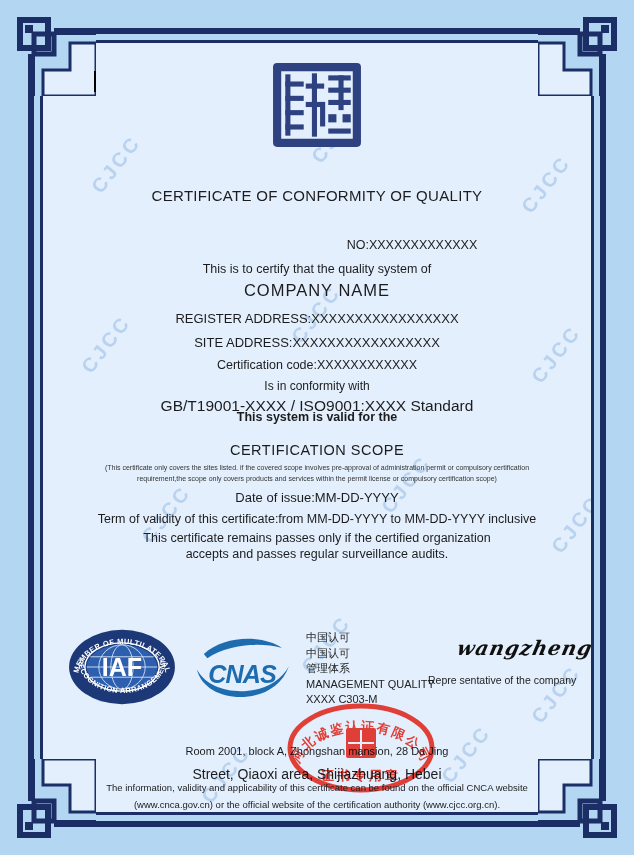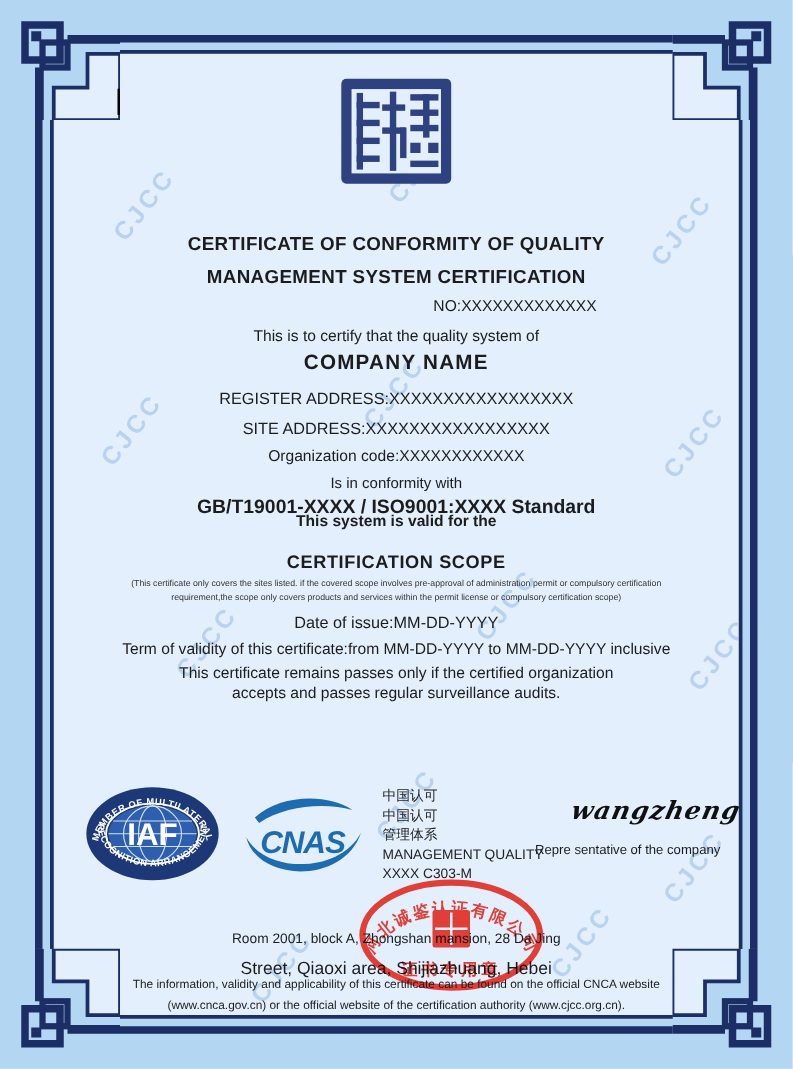--- a/index.html
+++ b/index.html
@@ -14,21 +14,21 @@
   .corner{position:absolute;width:86px;height:86px;z-index:2;}
   .corner.tl{left:10px;top:10px;}
   .corner.tr{right:10px;top:10px;transform:scaleX(-1);}
   .corner.bl{left:10px;bottom:10px;transform:scaleY(-1);}
   .corner.br{right:10px;bottom:10px;transform:scale(-1,-1);}
   #watermarks{position:absolute;inset:43px;overflow:hidden;z-index:2;pointer-events:none;}
   .wm{position:absolute;font-size:20px;letter-spacing:3px;color:rgba(130,175,225,.45);
       transform:rotate(-52deg);font-weight:bold;white-space:nowrap;}
   .content{position:absolute;inset:0;z-index:3;}
   .line{position:absolute;left:44px;right:44px;text-align:center;color:#1c1c1e;white-space:nowrap;}
-  .b{font-weight:bold;}
+  .b{font-weight:normal;}
   .cursor{position:absolute;left:94px;top:71px;width:2px;height:21px;background:#000;}
   .seal-top{position:absolute;left:271px;top:61px;width:92px;height:88px;}
   .logo{position:absolute;}
   .accred{position:absolute;left:306px;top:620px;font-size:11px;line-height:15.5px;color:#222;text-align:left;margin-top:10px;}
   .signature{position:absolute;left:450px;top:636px;width:150px;text-align:center;
     font-family:"DejaVu Serif",serif;font-style:italic;font-weight:bold;font-size:20px;
     transform:skewX(-12deg);color:#101010;letter-spacing:1px;}
   .sig-caption{position:absolute;left:428px;top:674px;width:174px;text-align:left;font-size:10.5px;color:#1c1c1e;}
   .stamp{position:absolute;left:286px;top:702px;width:150px;height:92px;opacity:.88;mix-blend-mode:multiply;}
   svg text{font-family:"Liberation Sans",sans-serif;}
@@ -102,27 +102,26 @@
       <rect x="56" y="26" width="22" height="5"></rect>
       <rect x="56" y="38" width="22" height="5"></rect>
       <rect x="66" y="14" width="5" height="34"></rect>
       <rect x="56" y="52" width="8" height="8"></rect>
       <rect x="70" y="52" width="8" height="8"></rect>
       <rect x="56" y="66" width="22" height="5"></rect>
     </g>
   </svg>
 
   <div class="line b" style="top:187px;font-size:15px;letter-spacing:.3px">CERTIFICATE OF CONFORMITY OF QUALITY</div>
-  <div class="line b" style="top:213px;font-size:15px;letter-spacing:.3px">MANAGEMENT SYSTEM CERTIFICATION</div>
   <div class="line" style="top:238px;font-size:12.5px;transform:translateX(95px)">NO:XXXXXXXXXXXXX</div>
   <div class="line b" style="top:281px;font-size:16.5px;letter-spacing:1px">COMPANY NAME</div>
   <div class="line" style="top:262px;font-size:12.5px">This is to certify that the quality system of</div>
   <div class="line" style="top:311px;font-size:13px">REGISTER ADDRESS:XXXXXXXXXXXXXXXXX</div>
   <div class="line" style="top:335px;font-size:13px">SITE ADDRESS:XXXXXXXXXXXXXXXXX</div>
-  <div class="line" style="top:358px;font-size:12.5px">Organization code:XXXXXXXXXXXX</div>
+  <div class="line" style="top:358px;font-size:12.5px">Certification code:XXXXXXXXXXXX</div>
   <div class="line" style="top:379px;font-size:12px">Is in conformity with</div>
   <div class="line b" style="top:397px;font-size:15.5px">GB/T19001-XXXX / ISO9001:XXXX Standard</div>
   <div class="line" style="top:410px;font-size:12.5px;font-weight:600">This system is valid for the</div>
   <div class="line b" style="top:442px;font-size:14.5px;letter-spacing:.5px">CERTIFICATION SCOPE</div>
   <div class="line" style="top:464px;font-size:7px;color:#333">(This certificate only covers the sites listed. if the covered scope involves pre-approval of administration permit or compulsory certification</div>
   <div class="line" style="top:475px;font-size:7px;color:#333">requirement,the scope only covers products and services within the permit license or compulsory certification scope)</div>
   <div class="line" style="top:490px;font-size:13px">Date of issue:MM-DD-YYYY</div>
   <div class="line" style="top:512px;font-size:12.5px">Term of validity of this certificate:from MM-DD-YYYY to MM-DD-YYYY inclusive</div>
   <div class="line" style="top:531px;font-size:12.5px">This certificate remains passes only if the certified organization</div>
   <div class="line" style="top:547px;font-size:12.5px">accepts and passes regular surveillance audits.</div>

